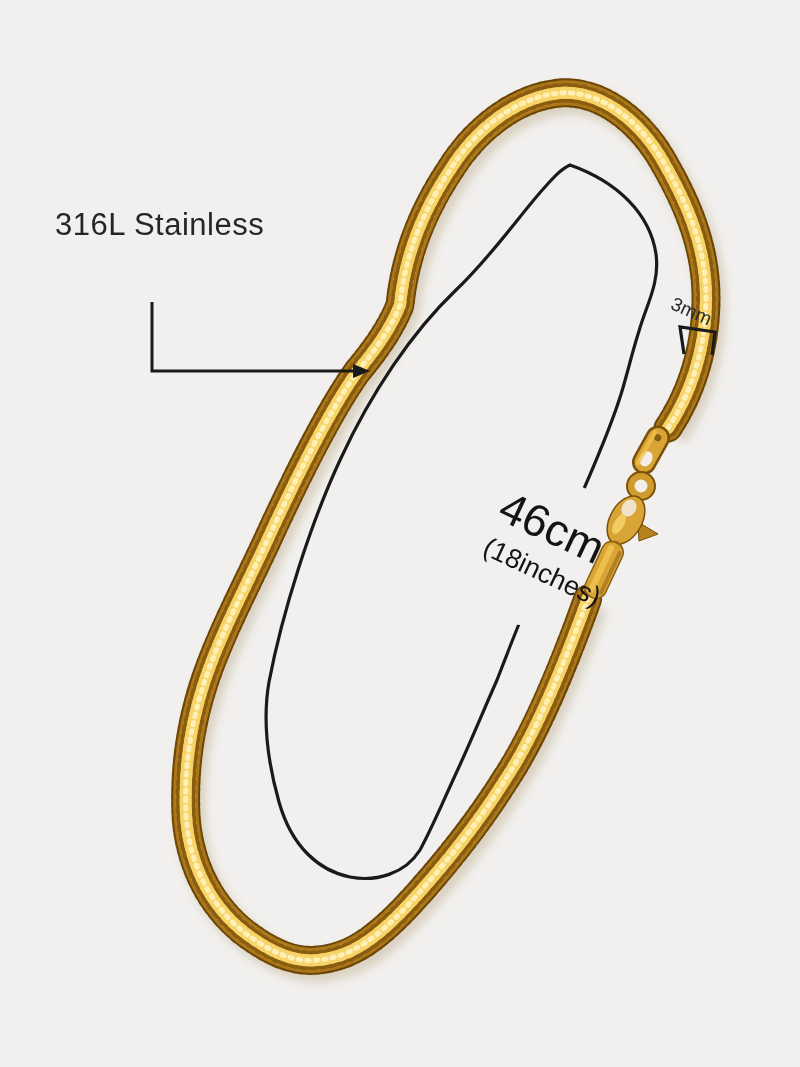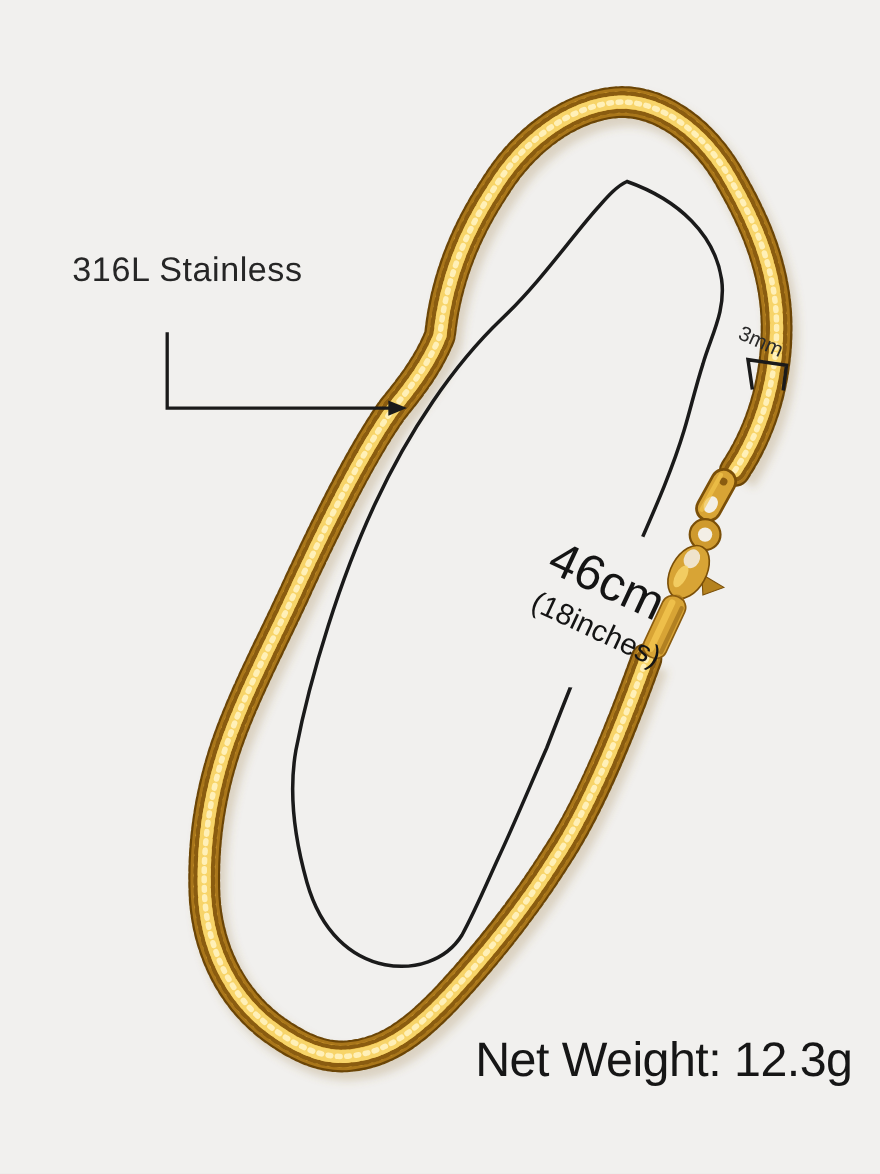--- a/index.html
+++ b/index.html
@@ -18,22 +18,21 @@
   .label{
     position:absolute;
     color:#1e1e1e;
     line-height:1.05;
     white-space:nowrap;
   }
   .material-line{
     font-size:31px;
     letter-spacing:0.5px;
     color:#262626;
-    text-align:right;
-    margin-top:20px;
+    text-align:left;
   }
   .mat1{left:55px;top:209px;width:220px;}
   .mat2{left:38px;top:264px;width:256px;}
   .width-label{
     left:672px;top:293px;
     font-size:19px;
     transform:rotate(24deg);
     transform-origin:left center;
     color:#2a2a2a;
   }
@@ -117,14 +116,13 @@
     <path d="M 684,354 L 680,327 L 715,332 L 712,355" fill="none" stroke="#1a1a1a" stroke-width="3.2"></path>
   </svg>
 
   <div class="label material-line mat1">316L Stainless</div>
 
   <div class="label width-label">3mm</div>
 
   <div class="label length-label">46cm</div>
   <div class="label length-sublabel">(18inches)</div>
 
-  <div class="label net-weight">Net Weight: 12.3g</div>
 </div>
 
 </body></html>

